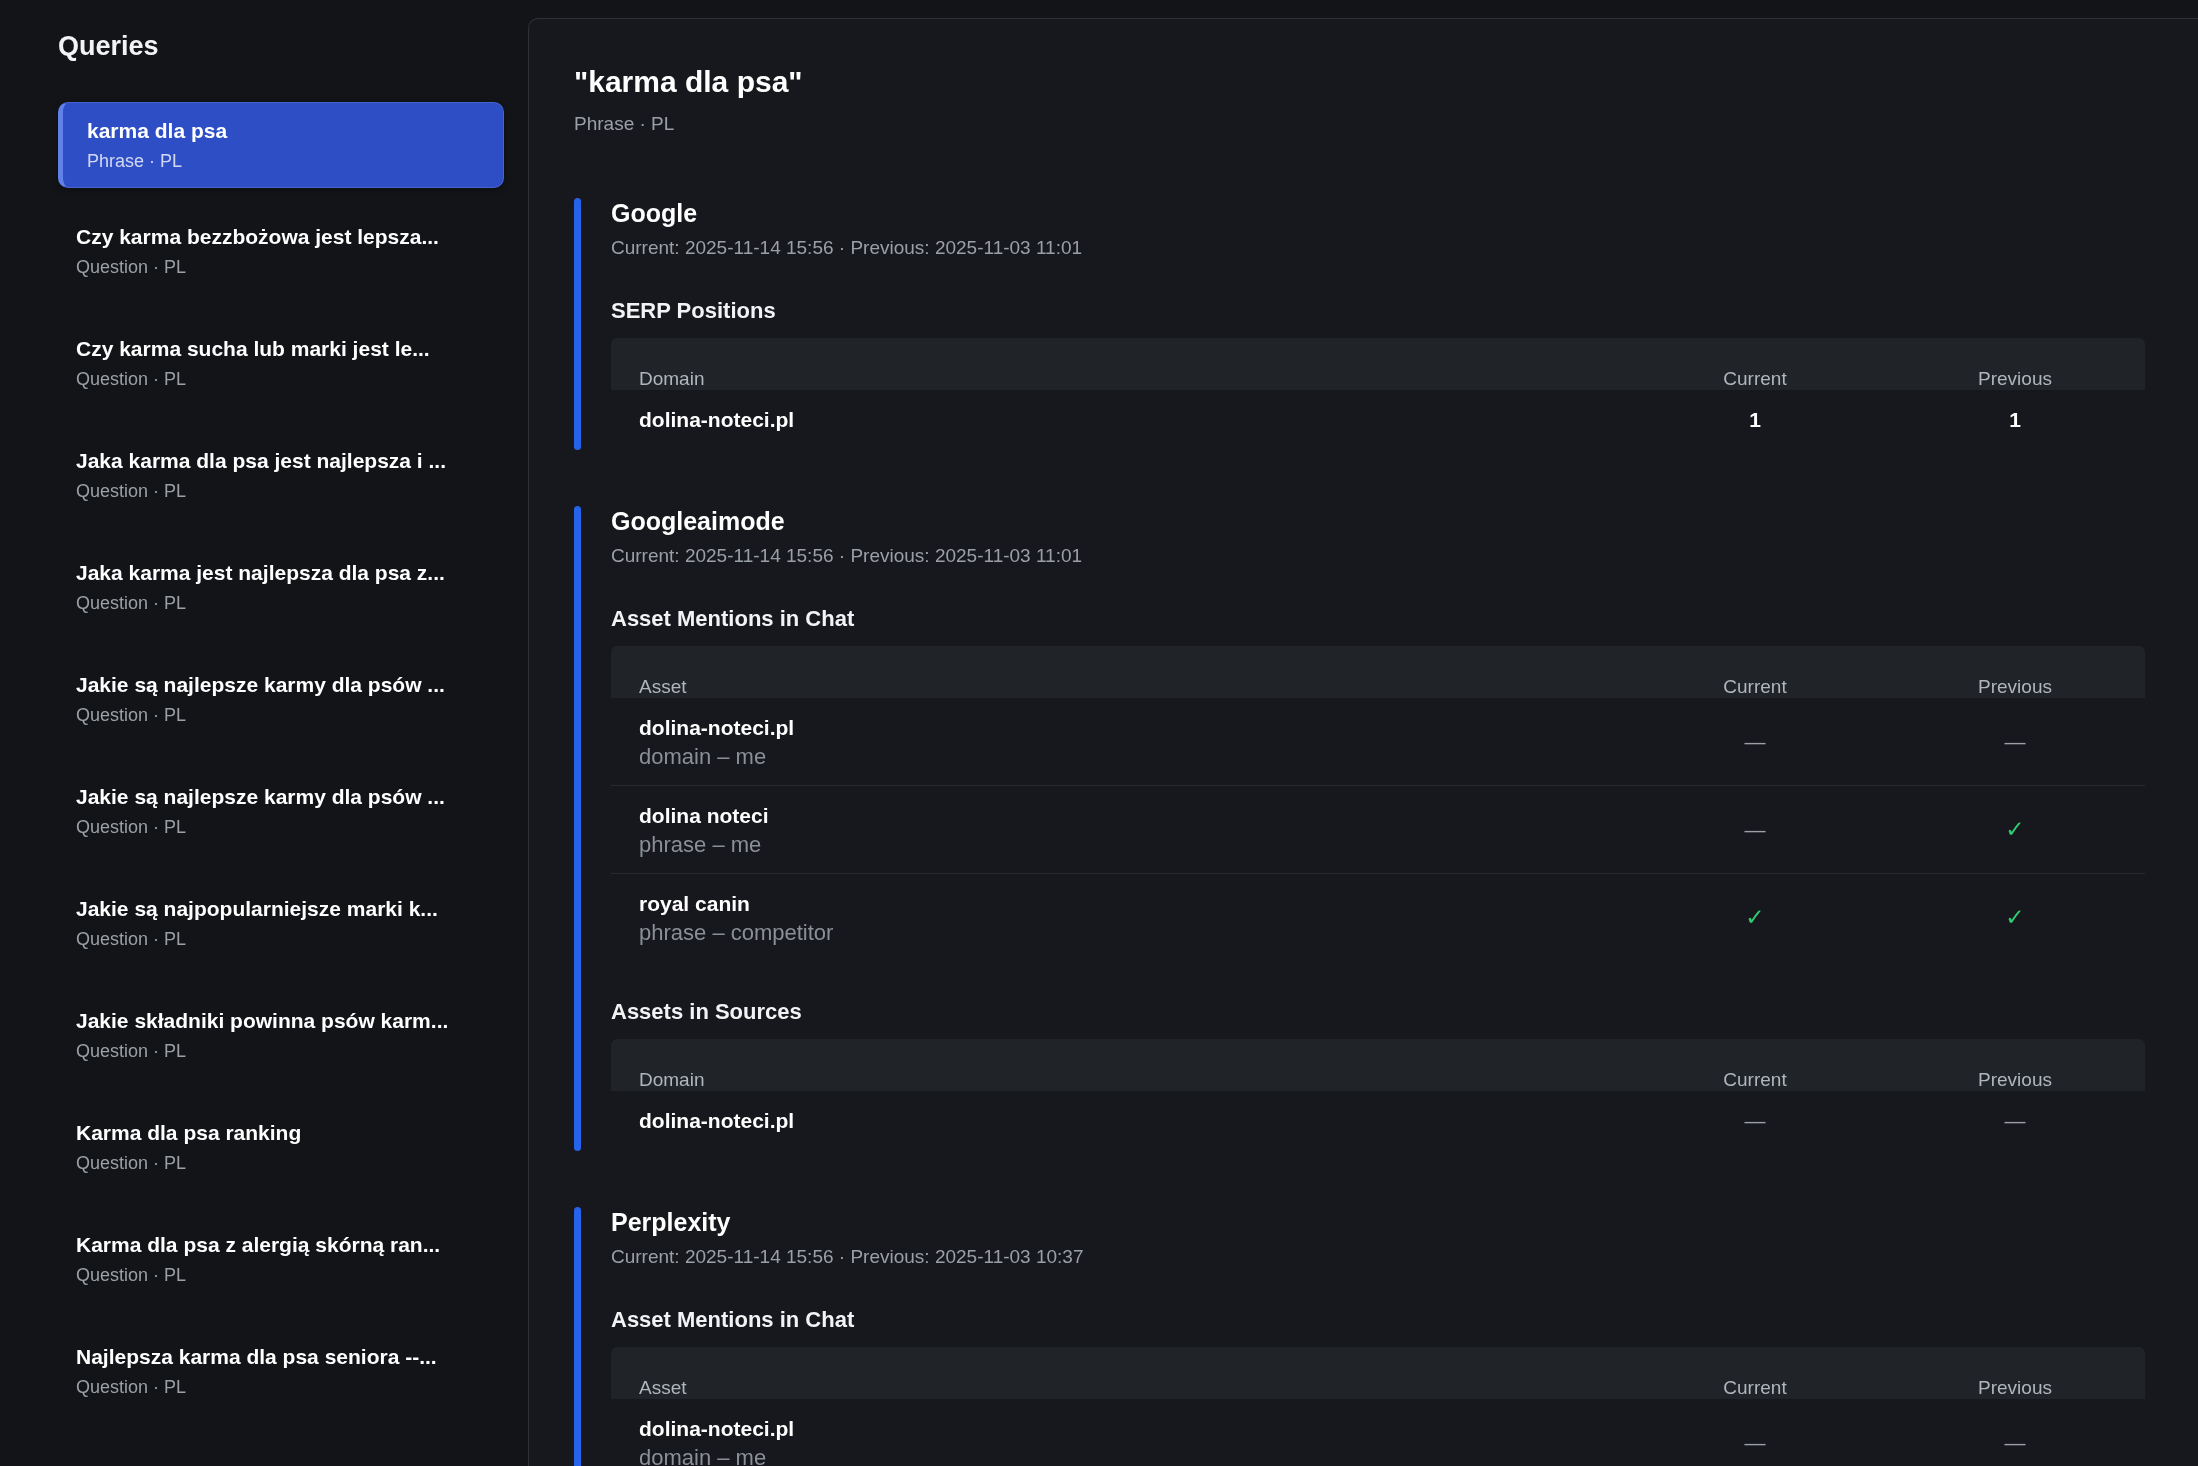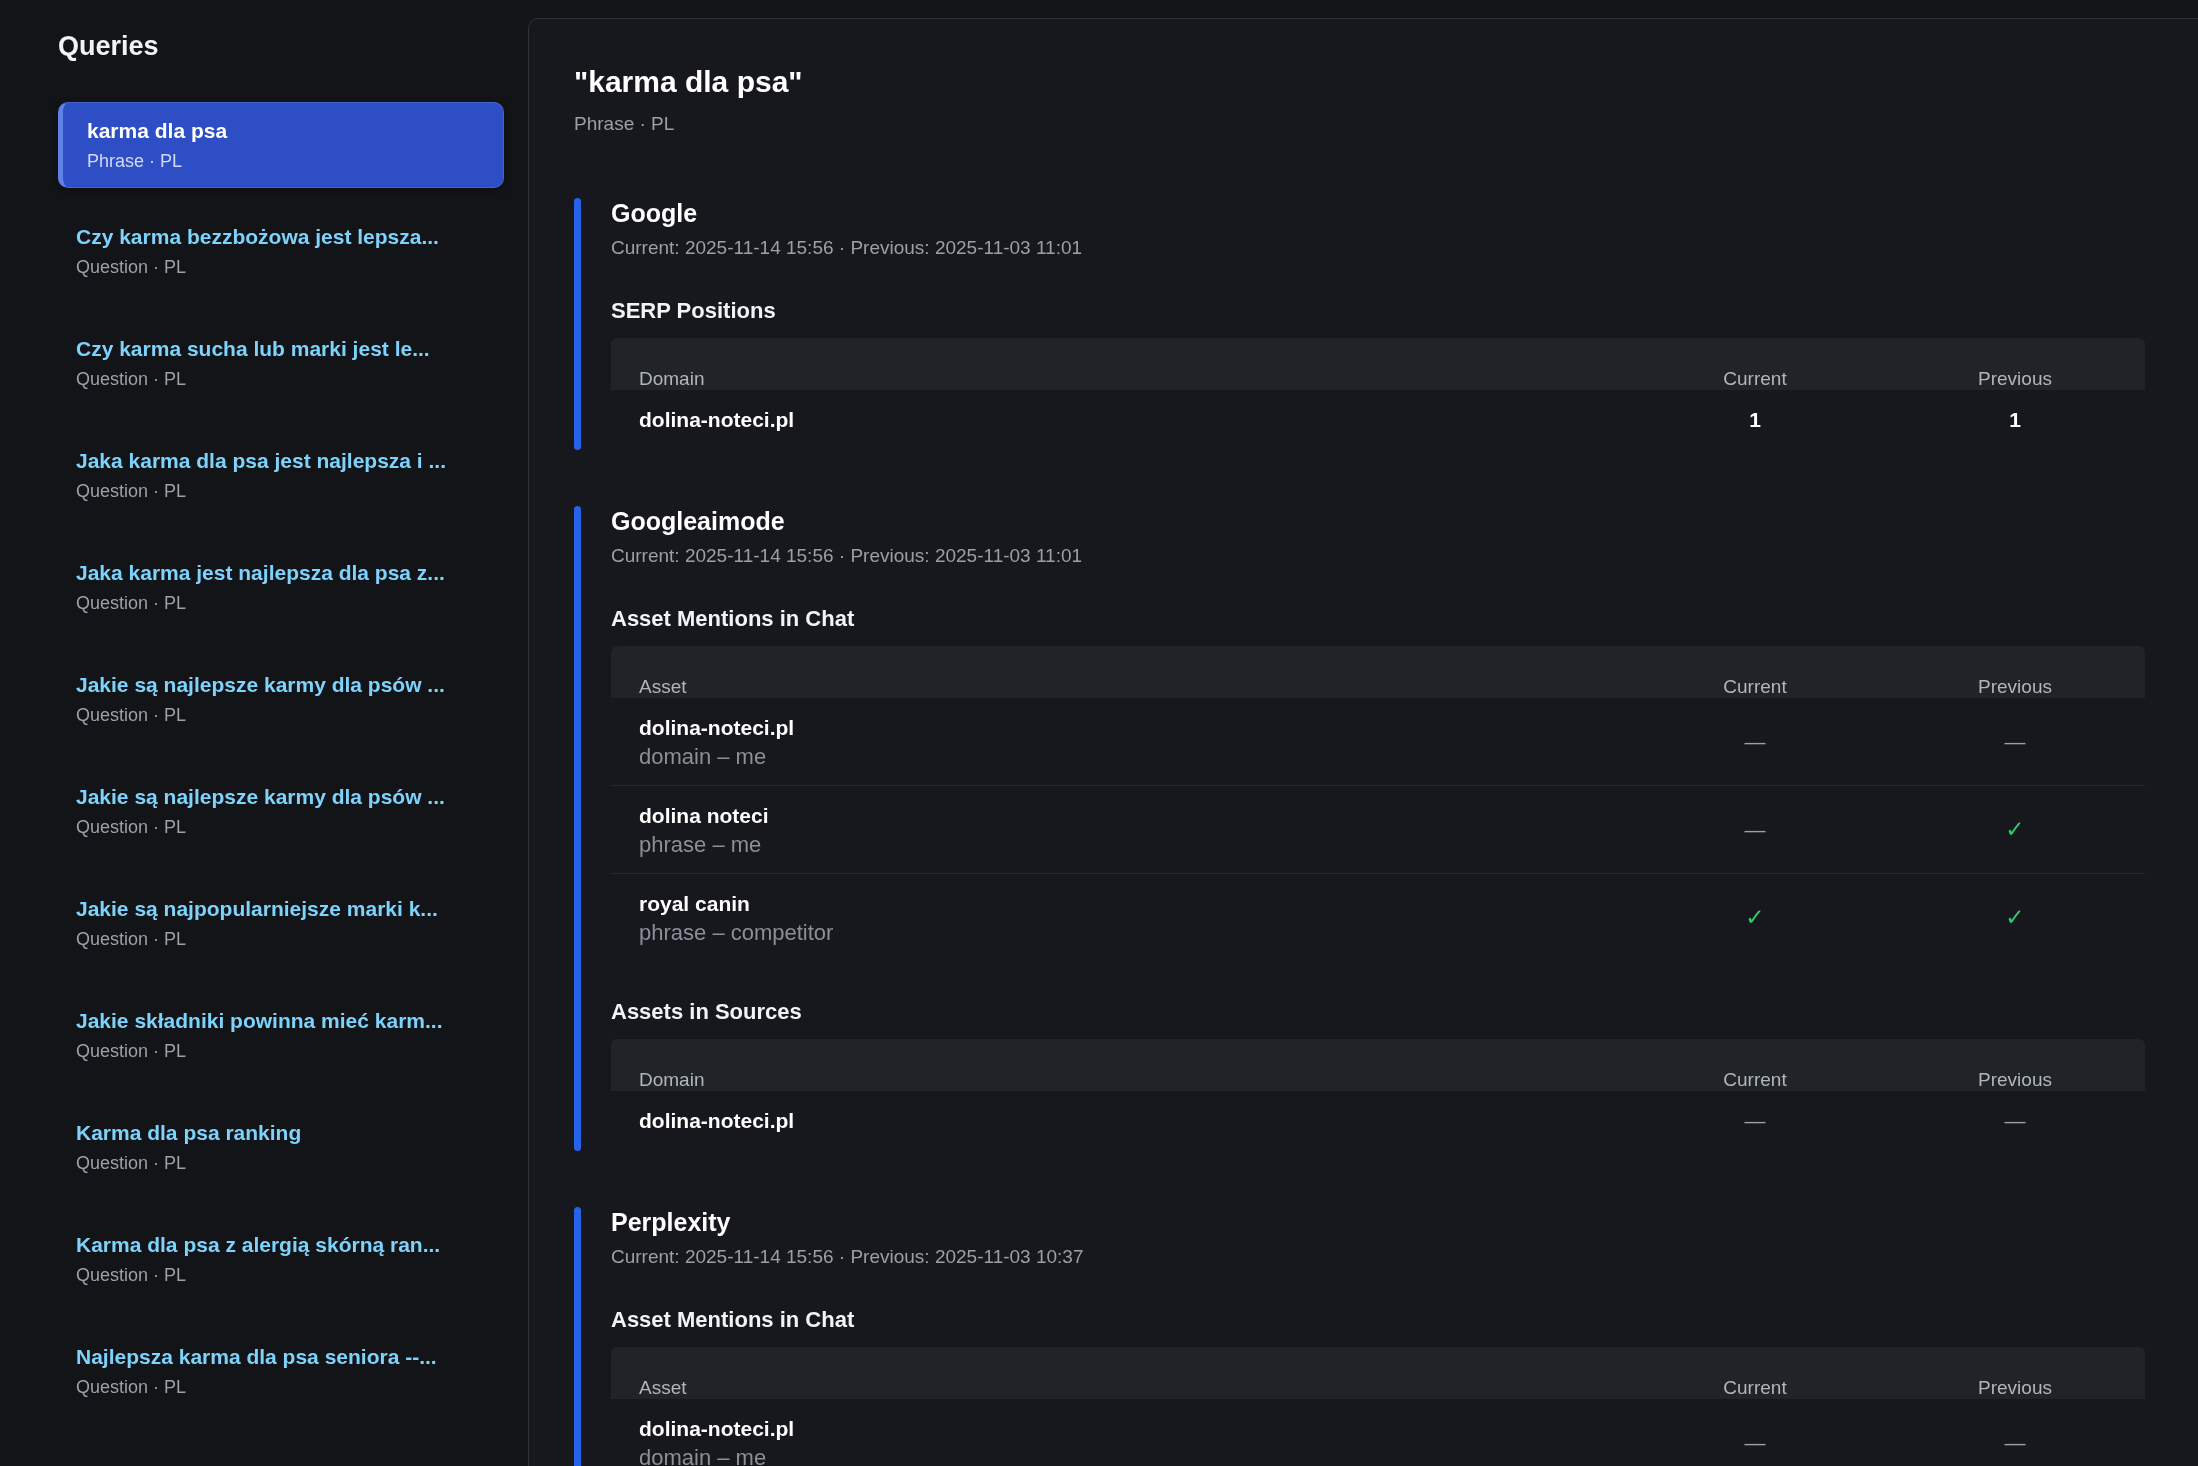--- a/index.html
+++ b/index.html
@@ -26,21 +26,21 @@
     margin-top: 40px;
     padding: 0 40px 0 42px;
     display: flex; flex-direction: column; gap: 14px;
   }
   .query-item {
     padding: 22px 24px 22px 18px;
     border-radius: 10px;
     cursor: pointer;
   }
   .query-item .query-label {
-    font-size: 21px; font-weight: 700; color: #7dd3fc; line-height: 26px;
+    font-size: 21px; font-weight: 700; color: #ffffff; line-height: 26px;
     white-space: nowrap; overflow: hidden;
   }
   .query-item .query-meta {
     margin-top: 6px;
     font-size: 18px; color: #9aa0a6; line-height: 22px;
   }
   .query-item.selected {
     background: #2d4ec4;
     border: 1px solid #4663d0;
     border-left: 5px solid #6080ea;
@@ -153,21 +153,21 @@
   </div>
         <div class="query-item">
     <div class="query-label">Jakie są najlepsze karmy dla psów ...</div>
     <div class="query-meta">Question · PL</div>
   </div>
         <div class="query-item">
     <div class="query-label">Jakie są najpopularniejsze marki k...</div>
     <div class="query-meta">Question · PL</div>
   </div>
         <div class="query-item">
-    <div class="query-label">Jakie składniki powinna mieć karm...</div>
+    <div class="query-label">Jakie składniki powinna psów karm...</div>
     <div class="query-meta">Question · PL</div>
   </div>
         <div class="query-item">
     <div class="query-label">Karma dla psa ranking</div>
     <div class="query-meta">Question · PL</div>
   </div>
         <div class="query-item">
     <div class="query-label">Karma dla psa z alergią skórną ran...</div>
     <div class="query-meta">Question · PL</div>
   </div>

